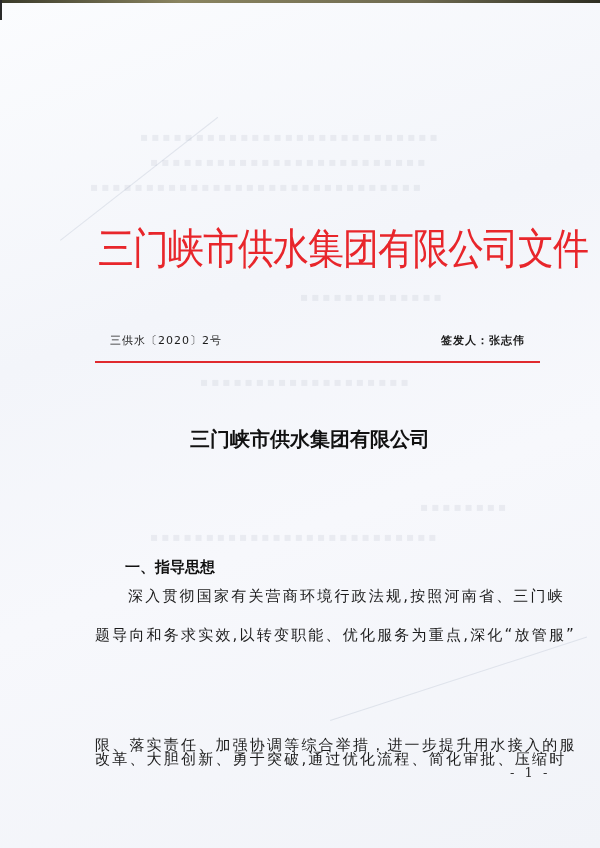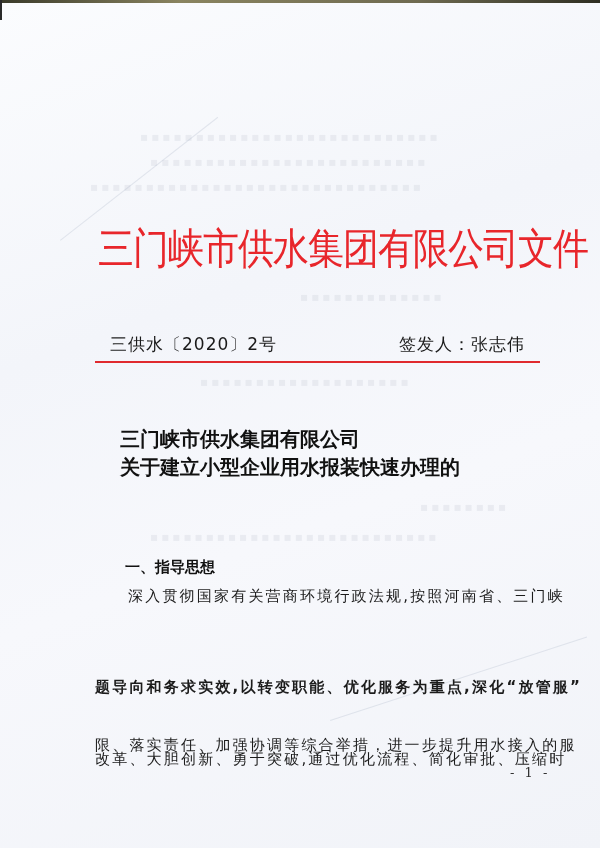--- a/index.html
+++ b/index.html
@@ -54,47 +54,49 @@
       white-space: nowrap;
       transform: scaleY(1.18);
       transform-origin: left top;
     }
     .docline {
       position: absolute;
       left: 110px;
       top: 333px;
       width: 415px;
       height: 22px;
-      font-size: 17px;
+      font-size: 11px;
       color: #1a1a1a;
       font-family: "DejaVu Sans", sans-serif;
     }
     .docline .num {
       position: absolute;
       left: 0; top: 0;
       letter-spacing: 1px;
     }
     .docline .signer {
       position: absolute;
       right: 0; top: 0;
       letter-spacing: 1px;
+      font-weight: bold;
     }
     .red-rule {
       position: absolute;
       left: 95px;
       top: 361px;
       width: 445px;
       height: 2px;
       background: #e02a2e;
     }
     .title-block {
       position: absolute;
       left: 120px;
       top: 425px;
       width: 380px;
+      text-align: center;
       font-size: 20px;
       line-height: 28px;
       color: #111;
       font-weight: bold;
       font-family: "DejaVu Serif", serif;
     }
     .section-heading {
       position: absolute;
       left: 125px;
       top: 550px;
@@ -150,24 +152,23 @@
 
   <div class="docline">
     <span class="num">三供水〔2020〕2号</span>
     <span class="signer">签发人：张志伟</span>
   </div>
 
   <div class="red-rule"></div>
 
   <div class="title-block">
     <div>三门峡市供水集团有限公司</div>
-    <div>关于建立小型企业用水报装快速办理的</div>
   </div>
 
   <div class="section-heading">一、指导思想</div>
 
   <div class="para-line" style="left:128px;top:587px;text-align:right;">深入贯彻国家有关营商环境行政法规,按照河南省、三门峡</div>
-  <div class="para-line" style="top:678px;font-weight:bold;">题导向和务求实效,以转变职能、优化服务为重点,深化“放管服”</div>
+  <div class="para-line" style="top:626px;">题导向和务求实效,以转变职能、优化服务为重点,深化“放管服”</div>
   <div class="para-line" style="top:714px;margin-top:36px;">改革、大胆创新、勇于突破,通过优化流程、简化审批、压缩时</div>
   <div class="para-line" style="top:722px;margin-top:14px;">限、落实责任、加强协调等综合举措，进一步提升用水接入的服</div>
 
   <div class="page-number">- 1 -</div>
 </div>
 
 </body></html>

